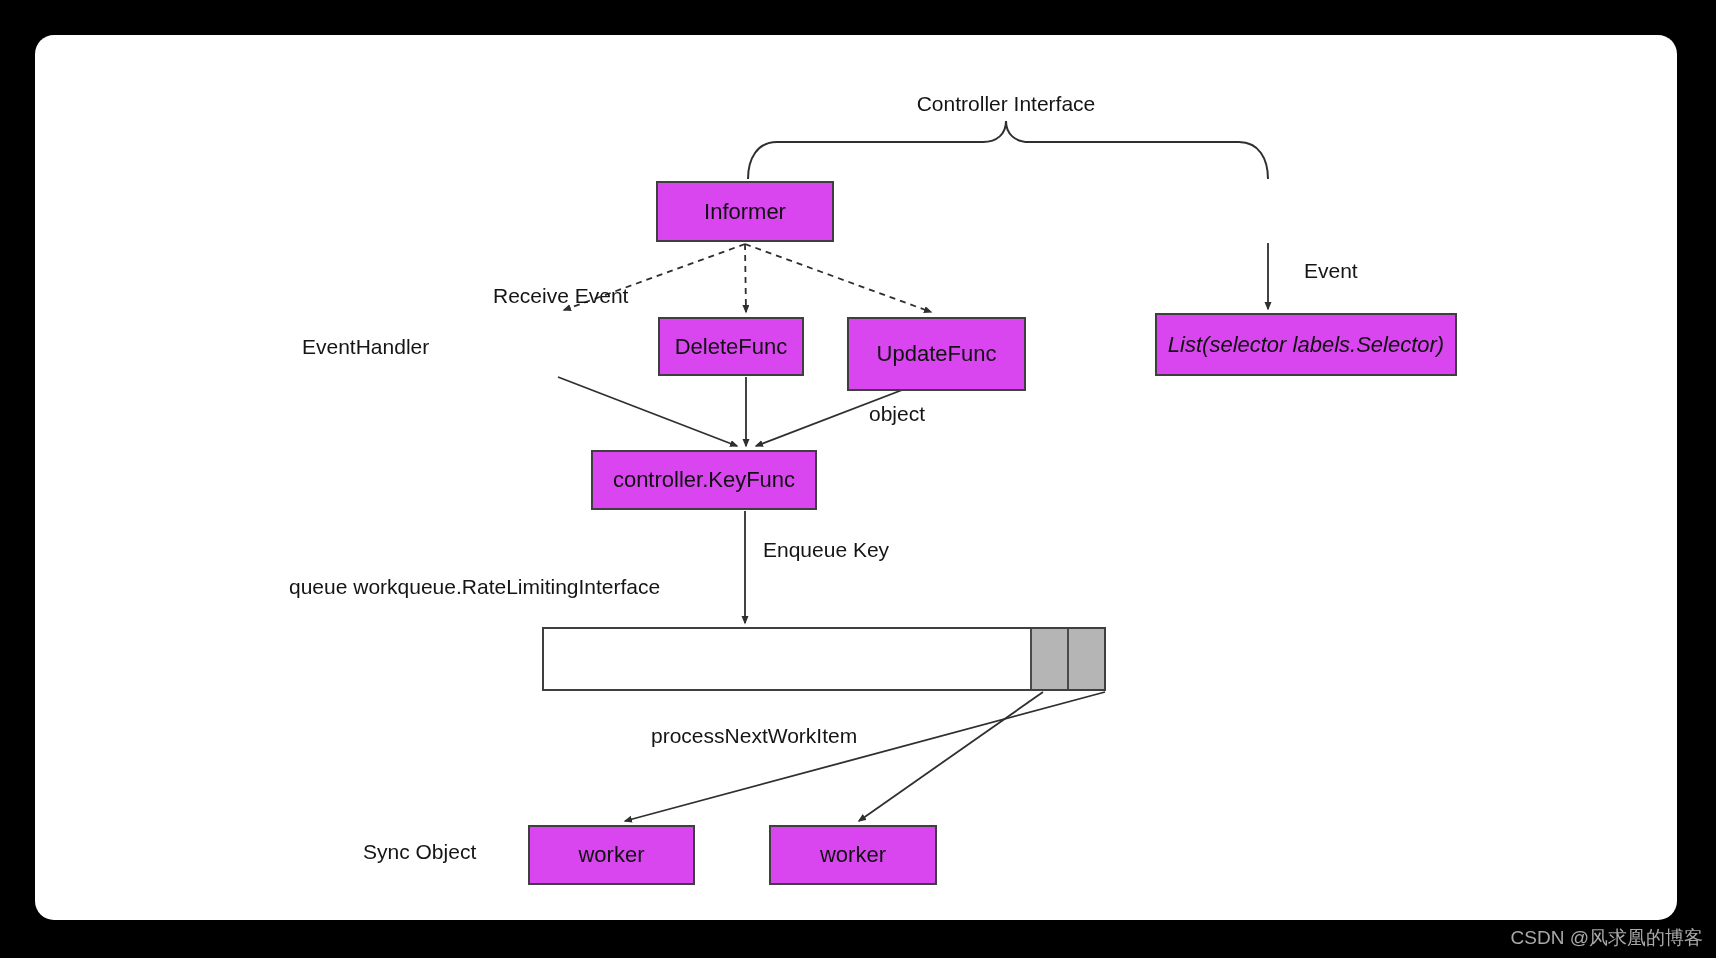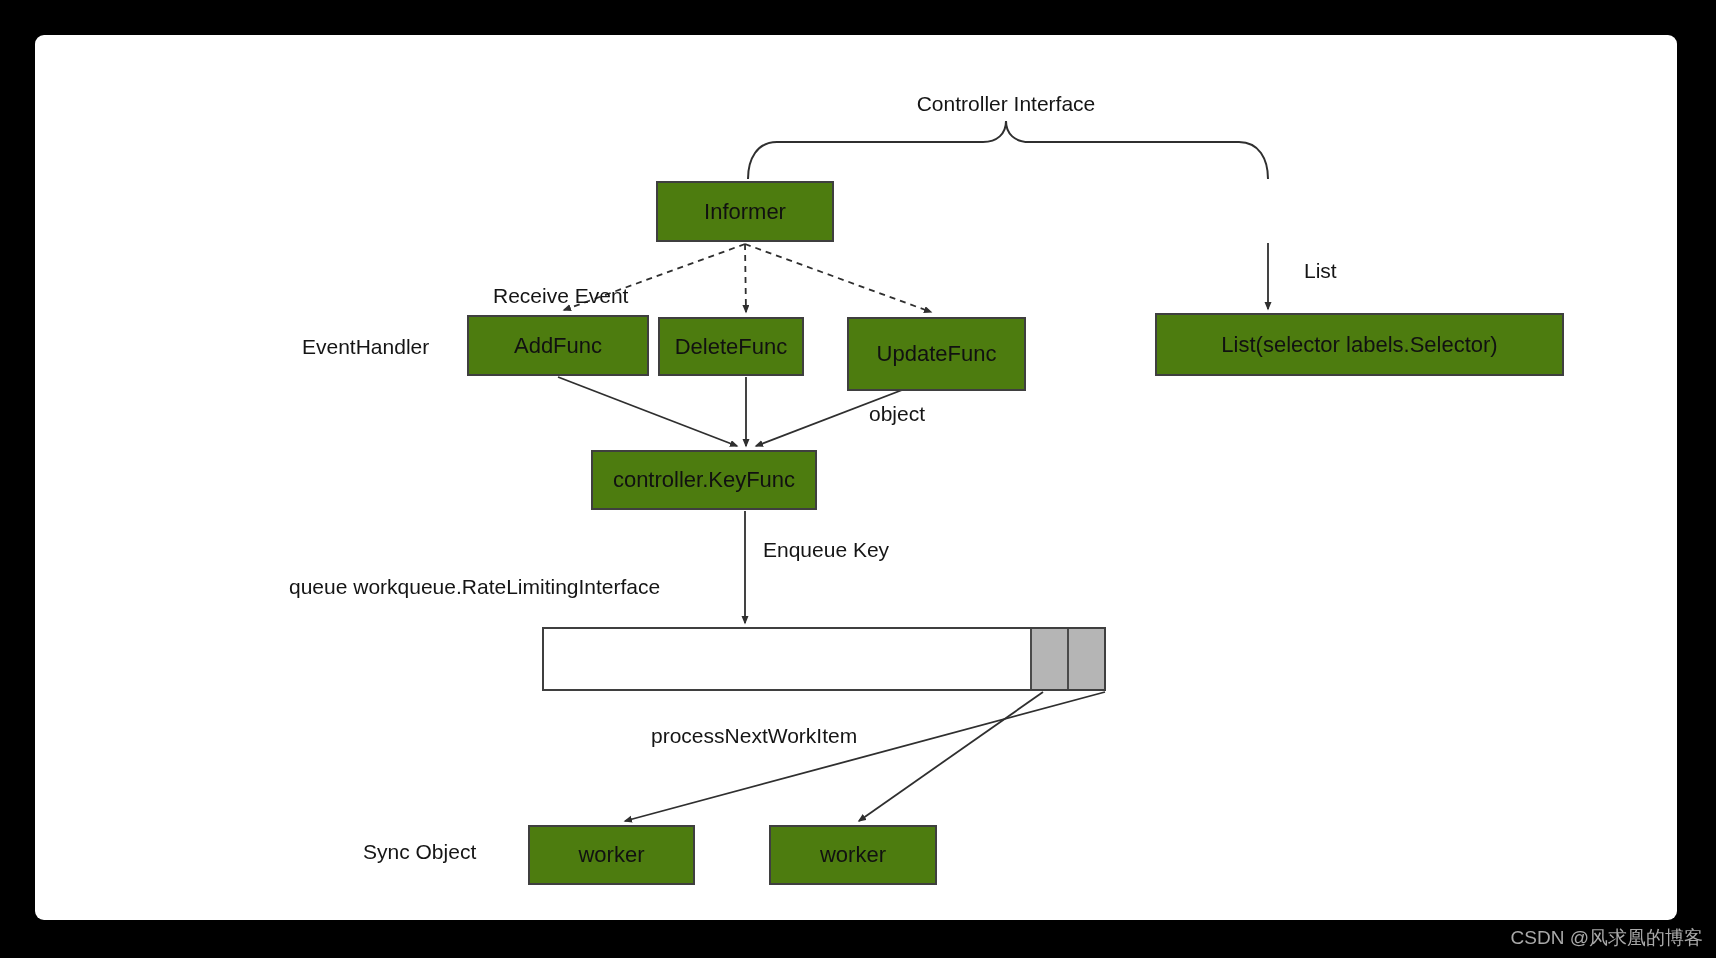--- a/index.html
+++ b/index.html
@@ -8,47 +8,47 @@
     width:1716px;height:958px;
     background:#000;
     overflow:hidden;
     font-family:"Liberation Sans", sans-serif;
   }
   .panel{
     position:absolute;
     left:35px;top:35px;
     width:1642px;height:885px;
     background:#ffffff;
-    border-radius:9px;
+    border-radius:19px;
   }
   .connectors{
     position:absolute;left:0;top:0;width:1642px;height:885px;
   }
   .node{
     position:absolute;
     box-sizing:border-box;
-    background:#4d7c0f;
+    background:#d946ef;
     border:2px solid #3f3f3f;
     display:flex;align-items:center;justify-content:center;
     font-size:22px;color:#111;
     white-space:nowrap;
   }
   .lbl{
     position:absolute;
     font-size:21px;color:#151515;
     line-height:26px;
     white-space:nowrap;
   }
   .lbl.title{font-size:21px;transform:translateX(-50%);}
   .node.informer    {left:621px; top:146px; width:178px; height:61px;}
   .node.lister      {left:1149px;top:146px; width:168px; height:61px;}
   .node.addfunc     {left:432px; top:280px; width:182px; height:61px;}
   .node.deletefunc  {left:623px; top:282px; width:146px; height:59px;}
   .node.updatefunc  {left:812px; top:282px; width:179px; height:74px;}
-  .node.listbox     {left:1120px;top:278px; width:409px; height:63px;}
+  .node.listbox     {left:1120px;top:278px; width:302px; height:63px;font-style:italic;}
   .node.keyfunc     {left:556px; top:415px; width:226px; height:60px;}
   .node.worker1     {left:493px; top:790px; width:167px; height:60px;}
   .node.worker2     {left:734px; top:790px; width:168px; height:60px;}
   .queue{
     position:absolute;
     left:507px;top:592px;width:564px;height:64px;
     box-sizing:border-box;
     background:#fff;
     border:2px solid #3f3f3f;
   }
@@ -99,23 +99,20 @@
 
       <line x1="1008" y1="657" x2="824" y2="786" stroke="#2f2f2f" stroke-width="1.8" marker-end="url(#ah)"></line>
       <line x1="1070" y1="657" x2="590" y2="786" stroke="#2f2f2f" stroke-width="1.8" marker-end="url(#ah)"></line>
     </svg>
 
     <div class="lbl title" style="left:971px;top:56px;">Controller Interface</div>
 
     <div class="node informer">
       <span>Informer</span>
     </div>
-    <div class="node addfunc">
-      <span>AddFunc</span>
-    </div>
     <div class="node deletefunc">
       <span>DeleteFunc</span>
     </div>
     <div class="node updatefunc">
       <span>UpdateFunc</span>
     </div>
     <div class="node listbox">
       <span>List(selector labels.Selector)</span>
     </div>
     <div class="node keyfunc">
@@ -128,21 +125,21 @@
       <span>worker</span>
     </div>
 
     <div class="queue">
       <div class="qcell c1"></div>
       <div class="qcell c2"></div>
     </div>
 
     <div class="lbl" style="left:458px;top:214px;margin-top:34px;">Receive Event</div>
     <div class="lbl" style="left:267px;top:299px;">EventHandler</div>
-    <div class="lbl" style="left:1269px;top:223px;">List</div>
+    <div class="lbl" style="left:1269px;top:223px;">Event</div>
     <div class="lbl" style="left:834px;top:366px;">object</div>
     <div class="lbl" style="left:728px;top:502px;">Enqueue Key</div>
     <div class="lbl" style="left:254px;top:539px;">queue workqueue.RateLimitingInterface</div>
     <div class="lbl" style="left:616px;top:688px;">processNextWorkItem</div>
     <div class="lbl" style="left:328px;top:804px;">Sync Object</div>
   </div>
 
   <div class="watermark">CSDN @风求凰的博客</div>
 </div>
 

